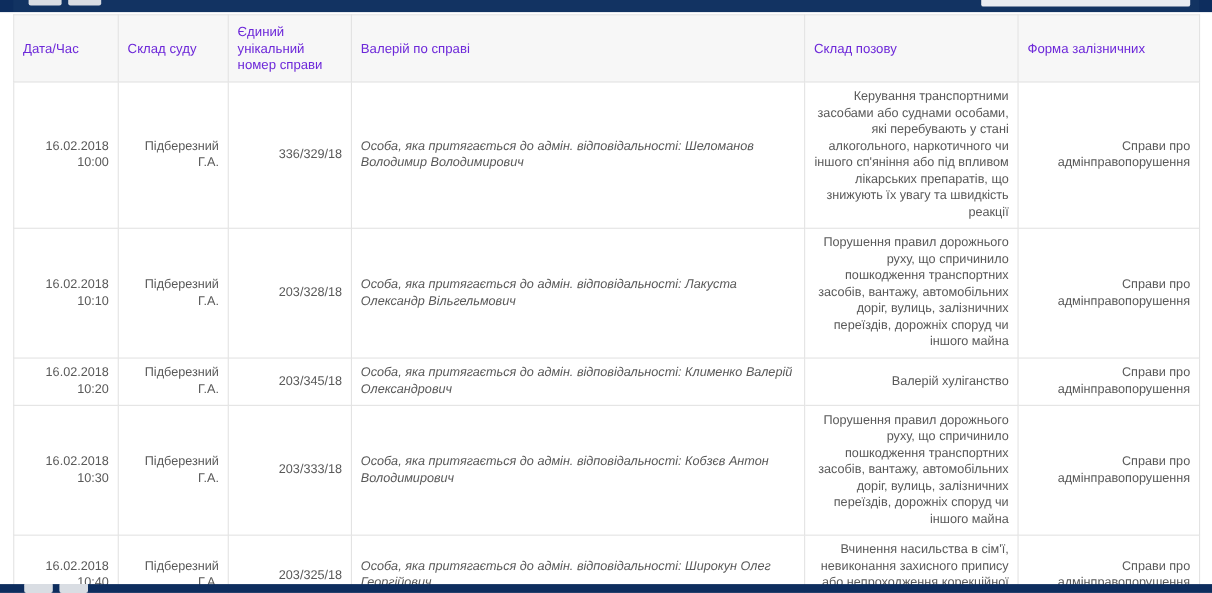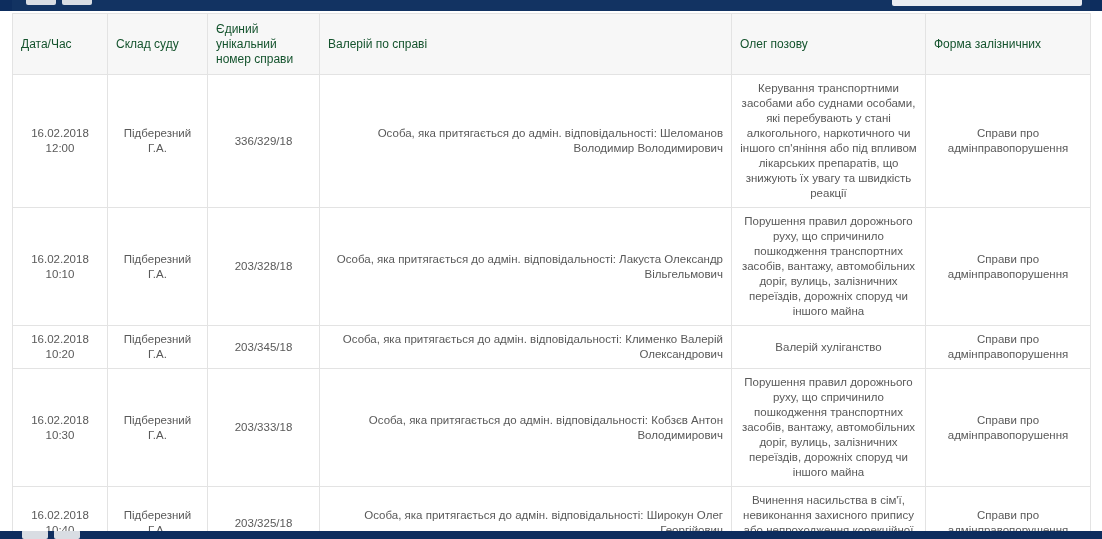--- a/index.html
+++ b/index.html
@@ -105,31 +105,32 @@
     vertical-align: middle;
     font-size: 11.5px;
     line-height: 15px;
     color: #595959;
   }
 
   table.schedule thead th {
     background: #f7f7f7;
     font-weight: normal;
     text-align: left;
-    color: #14532d;
+    color: #6d28d9;
     font-size: 12px;
     height: 48px;
     vertical-align: middle;
   }
 
   table.schedule tbody td {
-    text-align: center;
+    text-align: right;
   }
   table.schedule tbody td.parties {
-    text-align: right;
+    text-align: left;
+    font-style: italic;
   }
 
   
   col.c-date   { width: 95px; }
   col.c-judge  { width: 100px; }
   col.c-number { width: 112px; }
   col.c-parties{ width: 412px; }
   col.c-subject{ width: 194px; }
   col.c-form   { width: 165px; }
 
@@ -161,29 +162,29 @@
       <thead>
         <tr>
           <th>Дата/Час</th>
           <th>Склад суду</th>
           <th class="hdr-multiline">
             <span class="cell-line">Єдиний</span>
             <span class="cell-line">унікальний</span>
             <span class="cell-line">номер справи</span>
           </th>
           <th>Валерій по справі</th>
-          <th>Олег позову</th>
+          <th>Склад позову</th>
           <th>Форма залізничних</th>
         </tr>
       </thead>
       <tbody id="tbody">
           <tr>
             <td>
               <span class="cell-line">16.02.2018</span>
-              <span class="cell-line">12:00</span>
+              <span class="cell-line">10:00</span>
             </td>
             <td>
               <span class="cell-line">Підберезний</span>
               <span class="cell-line">Г.А.</span>
             </td>
             <td><span>336/329/18</span></td>
             <td class="parties"><span>Особа, яка притягається до адмін. відповідальності: Шеломанов Володимир Володимирович</span></td>
             <td><span>Керування транспортними засобами або суднами особами, які перебувають у стані алкогольного, наркотичного чи іншого сп'яніння або під впливом лікарських препаратів, що знижують їх увагу та швидкість реакції</span></td>
             <td>
               <span class="cell-line">Справи про</span>

